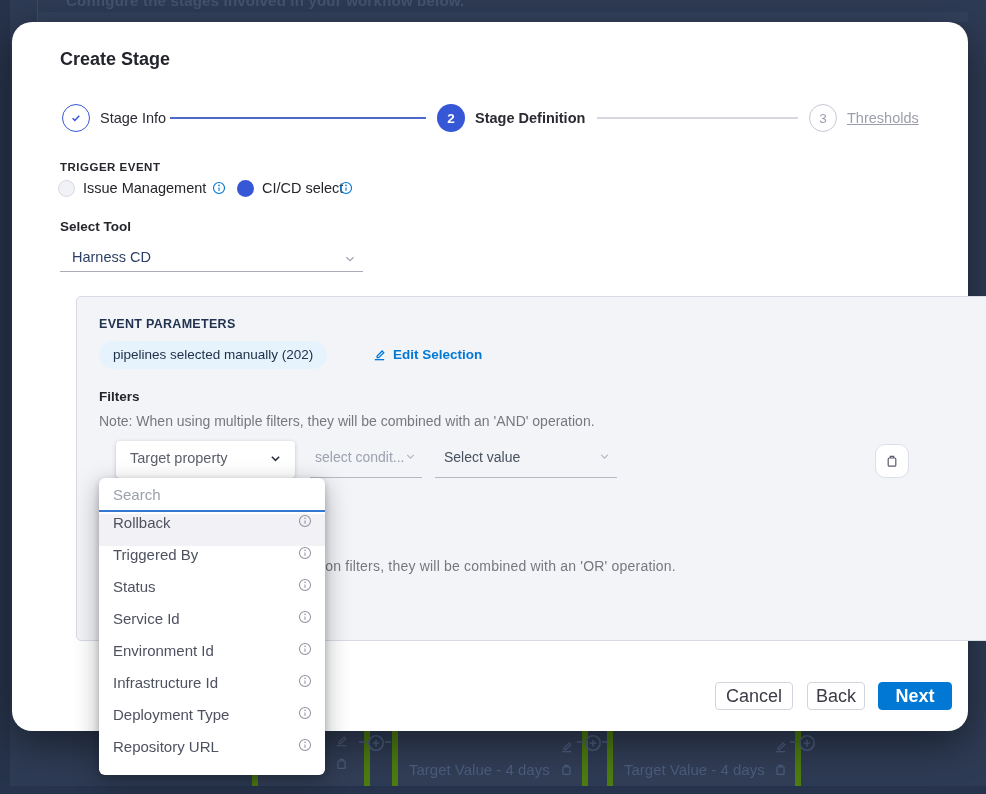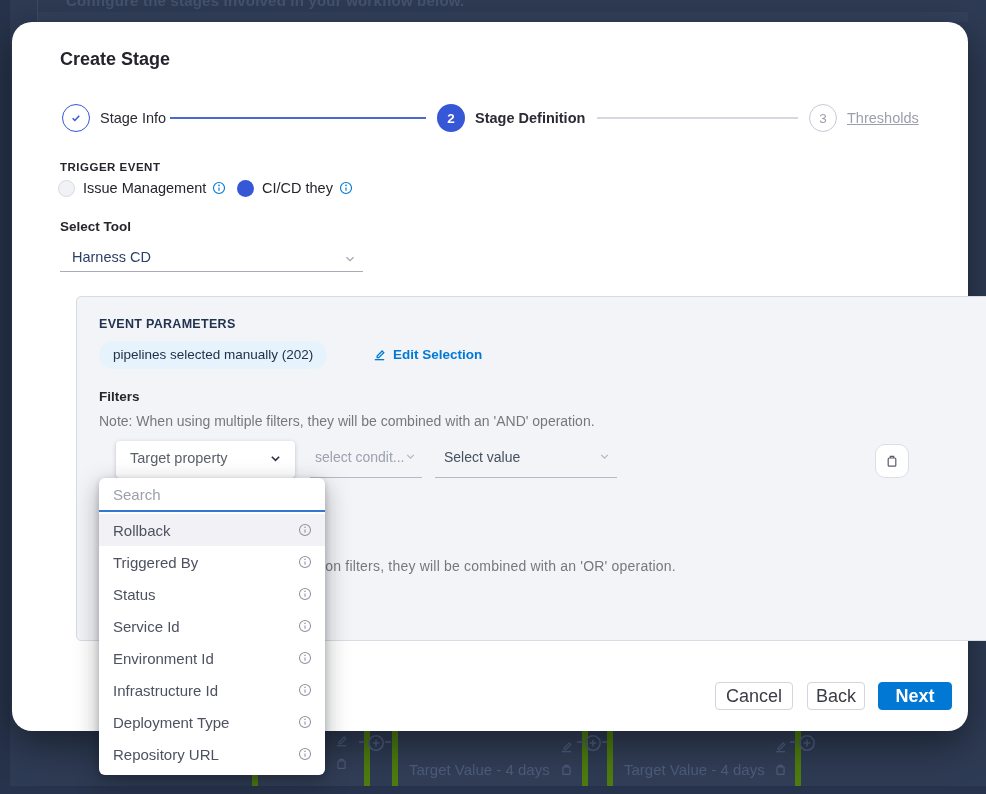--- a/index.html
+++ b/index.html
@@ -86,21 +86,21 @@
   .btn-next{left:866px;top:660px;width:74px;}
 
   
   .dropdown{left:99px;top:478px;width:226px;height:297px;background:#fff;border-radius:6px;z-index:50;
             box-shadow:0 2px 6px rgba(16,22,26,.2),0 8px 24px rgba(16,22,26,.35);}
   .dd-search{height:32px;border-bottom:2px solid #3277d2;}
   .dd-search input{width:100%;height:100%;border:none;outline:none;background:transparent;padding:0 14px;
                    box-sizing:border-box;font-family:"Liberation Sans",sans-serif;font-size:15px;color:#3f4450;}
   .dd-search input::placeholder{color:#9ca0ab;}
   .dd-options{padding:2px 0 5px 0;}
-  .dd-opt{height:32px;display:flex;align-items:center;justify-content:space-between;padding:0 13px 0 14px;cursor:pointer;}
+  .dd-opt{height:32px;display:flex;justify-content:space-between;padding:0 13px 0 14px;cursor:pointer;}
   .dd-opt-hl{background:#f2f2f6;}
   .dd-opt-label{font-size:15px;color:#4e5160;}
 
   svg{display:block;}
 </style>
 </head>
 <body>
 
 <div class="stage">
 
@@ -207,21 +207,21 @@
     <span class="abs radio radio-off" style="left:46px;top:158px;"></span>
     <span class="abs radio-label" style="left:71px;top:158px;">Issue Management</span>
     <span class="abs info-blue" style="left:200px;top:159px;">
       <svg width="14" height="14" viewBox="0 0 16 16" fill="none" stroke="currentColor" stroke-width="1.3">
           <circle cx="8" cy="8" r="6.3"></circle>
           <path d="M8 7.4V11.2"></path>
           <circle cx="8" cy="4.9" r="1" fill="currentColor" stroke="none"></circle>
         </svg>
     </span>
     <span class="abs radio radio-on" style="left:225px;top:158px;"></span>
-    <span class="abs radio-label" style="left:250px;top:158px;">CI/CD they</span>
+    <span class="abs radio-label" style="left:250px;top:158px;">CI/CD select</span>
     <span class="abs info-blue" style="left:327px;top:159px;">
       <svg width="14" height="14" viewBox="0 0 16 16" fill="none" stroke="currentColor" stroke-width="1.3">
           <circle cx="8" cy="8" r="6.3"></circle>
           <path d="M8 7.4V11.2"></path>
           <circle cx="8" cy="4.9" r="1" fill="currentColor" stroke="none"></circle>
         </svg>
     </span>
 
     <div class="abs tool-label">Select Tool</div>
     <div class="abs tool-select">

